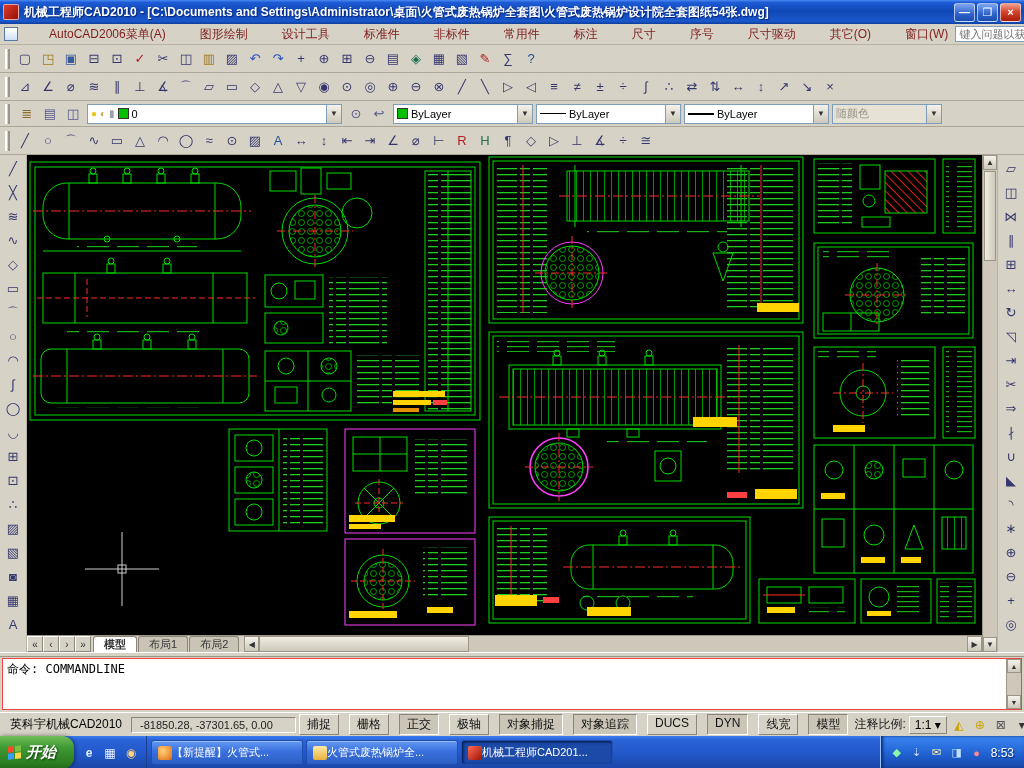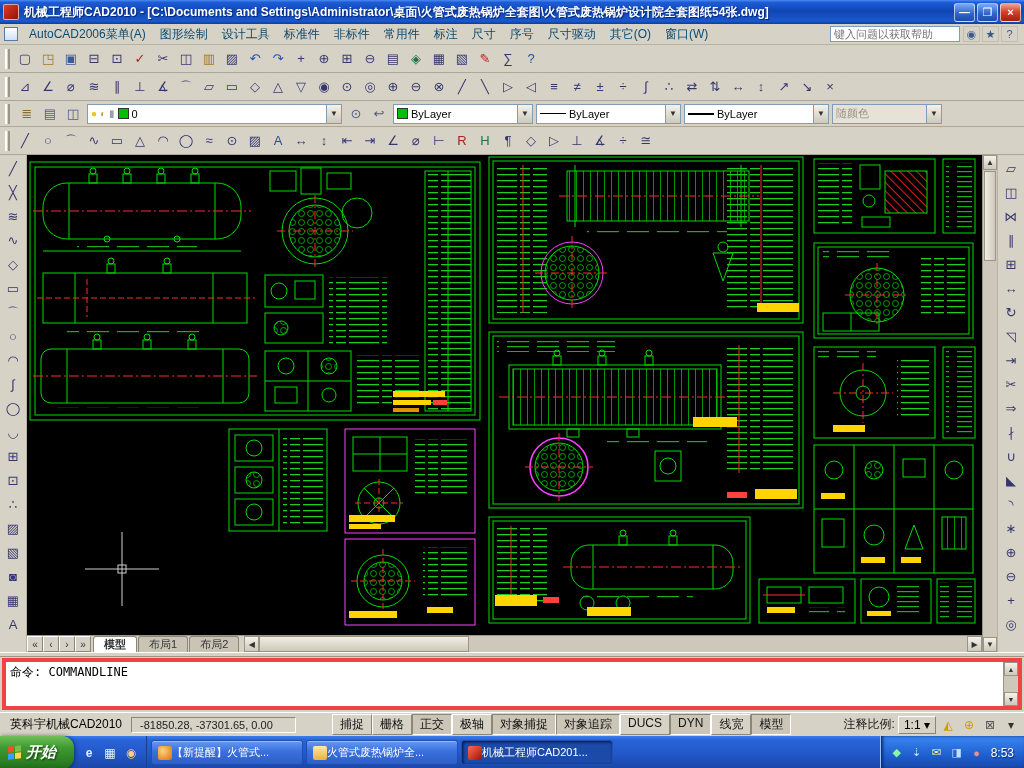--- a/index.html
+++ b/index.html
@@ -11,21 +11,21 @@
   .appicon { width:16px; height:16px; background:linear-gradient(135deg,#e23a2a,#8f1408); border:1px solid #fff9; border-radius:2px; flex:none; }
   .title { color:#fff; font-weight:bold; font-size:12px; white-space:nowrap; overflow:hidden; text-overflow:ellipsis; flex:1; text-shadow:1px 1px 1px #00237a; }
   .winbtns { display:flex; gap:2px; flex:none; }
   .wb { width:21px; height:19px; border-radius:3px; border:1px solid #ffffff99; background:linear-gradient(#7da7f2,#2e62c9 60%,#1c4dae); color:#fff; font-size:11px; font-weight:bold; display:grid; place-items:center; cursor:default; }
   .wb.close { background:linear-gradient(#f2a490,#d34430 45%,#a81c06); }
 
   
   .menubar { height:21px; background:#d6d2c6; border-bottom:1px solid #b6b2a4; display:flex; align-items:center; padding:0 4px; gap:0; }
   .doc-icon { width:14px; height:14px; background:linear-gradient(#fff,#cfe0f6); border:1px solid #5a7aa6; margin-right:4px; flex:none; }
   .menus { display:flex; flex:1; }
-  .menus .mi { padding:2px 7px; white-space:nowrap; color:#0c4a6e; }
+  .menus .mi { padding:2px 7px; white-space:nowrap; color:#7f1d1d;margin-left:20px; }
   .infocenter { display:flex; align-items:center; gap:3px; flex:none; padding-right:2px; }
   .icfield { width:130px; height:16px; border:1px solid #7f9db9; font-size:11px; padding:0 3px; color:#555; background:#fff; }
   .icicons { display:flex; gap:2px; }
   .icicons span { width:17px; height:16px; display:grid; place-items:center; font-size:11px; color:#3a5a8c; background:#d6d2c6; border:1px solid #c2beb0; }
 
   
   .tbrow { background:#d6d2c6; border-bottom:1px solid #aba696; display:flex; align-items:center; padding:2px 2px; gap:1px; }
   .tb1,.tb2,.tb4 { height:28px; }
   .grip { width:5px; height:20px; border-left:2px solid #fff; border-right:2px solid #9a9585; margin:0 3px; flex:none; }
   .tbicons { display:flex; gap:1px; flex-wrap:nowrap; overflow:hidden; }
@@ -65,31 +65,31 @@
   .tabs .tab { padding:0 10px; display:flex; align-items:center; background:#c9c4b5; border:1px solid #8a8678; border-bottom:none; border-radius:3px 3px 0 0; margin-right:1px; color:#333; }
   .tabs .tab.active { background:#fff; font-weight:bold; }
   .hscroll { flex:1; display:flex; margin-left:4px; }
   .hscroll .sbtn { width:15px; background:linear-gradient(#f4f2ea,#cdc8ba); border:1px solid #9a9585; display:grid; place-items:center; font-size:8px; color:#333; }
   .hscroll .track { flex:1; background:#cdc8ba; position:relative; }
   .hscroll .thumb { position:absolute; left:0; top:0; bottom:0; width:210px; background:linear-gradient(#f0ede2,#cdc8ba); border:1px solid #9a9585; }
 
   
   .cmdwrap { height:60px; background:#d6d2c6; border-top:1px solid #fff; display:flex; flex-direction:column; }
   .splitter { height:4px; background:#d6d2c6; border-bottom:1px solid #9a9585; }
-  .cmdbox { flex:1; display:flex; background:#fff; border:4px solid #ef4444; margin:1px 2px 2px 2px; }
+  .cmdbox { flex:1; display:flex; background:#fff; border:1px solid #ef4444; margin:1px 2px 2px 2px; }
   .cmdlines { flex:1; font-family:"DejaVu Sans Mono","Liberation Mono",monospace; font-size:12px; color:#000; padding:2px 4px; line-height:17px; }
   .cmdscroll { width:15px; background:#cdc8ba; display:flex; flex-direction:column; border-left:1px solid #9a9585; }
   .cmdscroll .sbtn { height:14px; background:linear-gradient(#f4f2ea,#cdc8ba); border:1px solid #9a9585; font-size:7px; display:grid; place-items:center; color:#333; }
   .cmdscroll .strack { flex:1; }
 
   
   .statusbar { height:24px; background:#d6d2c6; border-top:1px solid #fff; display:flex; align-items:center; padding:0 4px; gap:3px; font-size:12px; }
   .sb-app { padding:0 6px; color:#000; white-space:nowrap; }
   .sb-coords { min-width:165px; padding:1px 8px; border:1px solid; border-color:#8a8678 #fff #fff #8a8678; font-size:11px; color:#222; white-space:nowrap; }
-  .sb-toggles { display:flex; gap:0;margin-left:33px; }
+  .sb-toggles { display:flex; gap:10px; }
   .sb-toggles .stog { padding:1px 7px; border:1px solid; border-color:#fff #8a8678 #8a8678 #fff; background:#d6d2c6; color:#111; white-space:nowrap; }
   .sb-toggles .stog.active { border-color:#8a8678 #fff #fff #8a8678; background:#cac5b6; }
   .flexspace { flex:1; }
   .sb-ann { color:#222; white-space:nowrap; }
   .sb-annval { padding:1px 5px; border:1px solid; border-color:#fff #8a8678 #8a8678 #fff; white-space:nowrap; }
   .sb-icons { display:flex; gap:3px; }
   .sb-icons span { width:18px; height:18px; display:grid; place-items:center; font-size:12px; }
 
   
   .taskbar { height:33px; background:linear-gradient(180deg,#3a7ef0 0%,#2a63d8 12%,#2257c8 55%,#1a46a6 100%); display:flex; align-items:stretch; }

